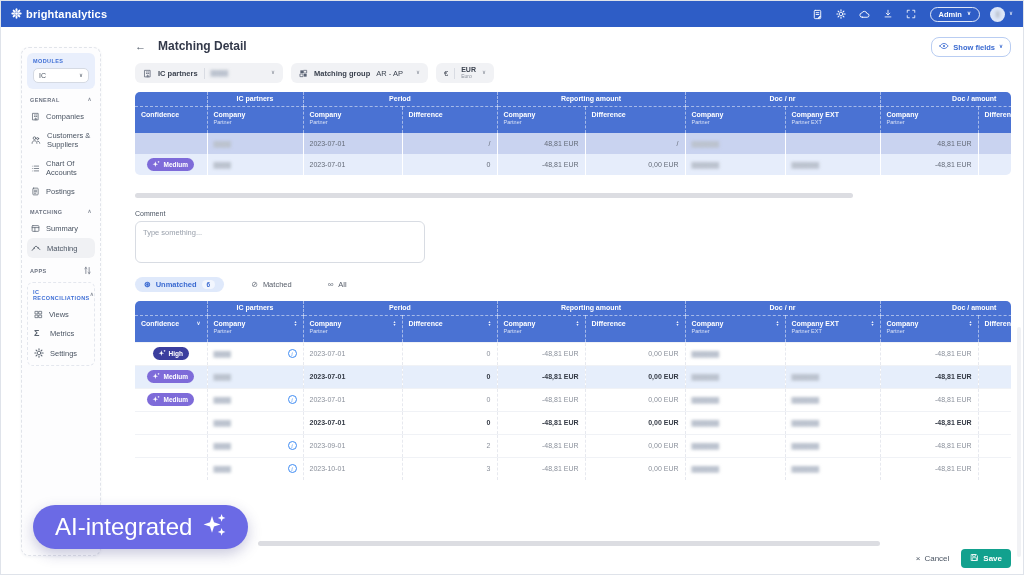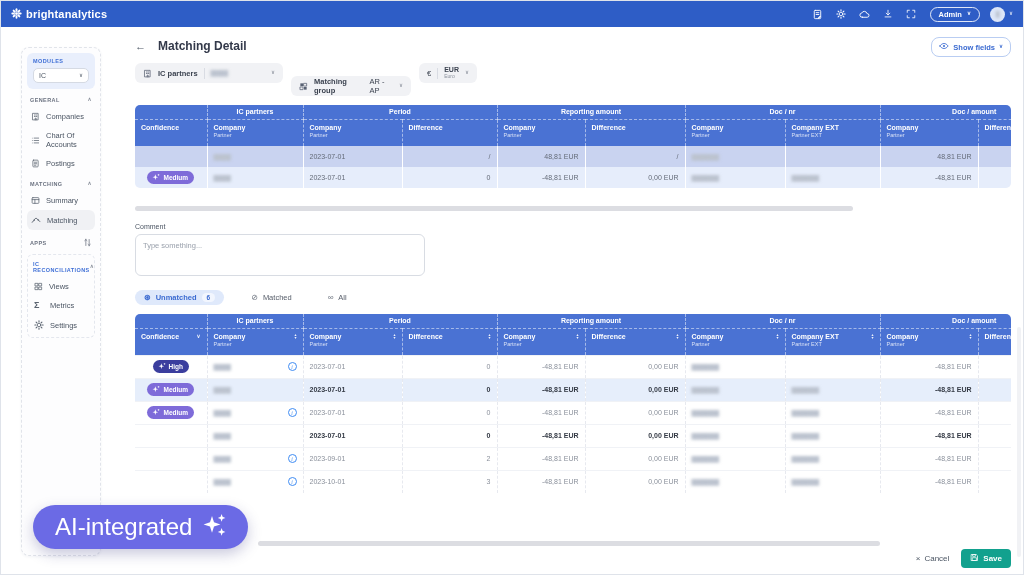--- a/index.html
+++ b/index.html
@@ -194,20 +194,30 @@
         <span class="icn">
             <svg width="9" height="9" viewBox="0 0 12 12" fill="none" stroke="currentColor" stroke-width="1" stroke-linecap="round" stroke-linejoin="round">
               <rect x="2.5" y="1.8" width="7" height="8.7"></rect>
               <path d="M4.5 4h1M6.8 4h1M4.5 6h1M6.8 6h1M5.5 10.5V8.3h1.4v2.2"></path>
             </svg>
           </span>
         <span>Companies</span>
       </div>
       <div class="side-item">
         <span class="icn">
+            <svg width="10" height="10" viewBox="0 0 12 12" fill="none" stroke="currentColor" stroke-width="1" stroke-linecap="round" stroke-linejoin="round">
+              <circle cx="4.2" cy="3.8" r="1.6"></circle>
+              <circle cx="8" cy="4.3" r="1.2"></circle>
+              <path d="M1.3 10c0-2 1.3-3.1 2.9-3.1S7.1 8 7.1 10M7.8 7.4c1.5 0 2.6 1 2.7 2.5"></path>
+            </svg>
+          </span>
+        <span>Customers &amp; Suppliers</span>
+      </div>
+      <div class="side-item">
+        <span class="icn">
             <svg width="9" height="9" viewBox="0 0 12 12" fill="none" stroke="currentColor" stroke-width="1" stroke-linecap="round" stroke-linejoin="round">
               <path d="M4.2 2.8h6M4.2 6h6M4.2 9.2h6"></path>
               <circle cx="1.8" cy="2.8" r=".6" fill="currentColor" stroke="none"></circle>
               <circle cx="1.8" cy="6" r=".6" fill="currentColor" stroke="none"></circle>
               <circle cx="1.8" cy="9.2" r=".6" fill="currentColor" stroke="none"></circle>
             </svg>
           </span>
         <span>Chart Of Accounts</span>
       </div>
       <div class="side-item">
@@ -310,21 +320,21 @@
             <svg width="9" height="9" viewBox="0 0 12 12" fill="none" stroke="currentColor" stroke-width="1" stroke-linecap="round" stroke-linejoin="round">
               <rect x="2.5" y="1.8" width="7" height="8.7"></rect>
               <path d="M4.5 4h1M6.8 4h1M4.5 6h1M6.8 6h1M5.5 10.5V8.3h1.4v2.2"></path>
             </svg>
           </span>
         <span class="lbl">IC partners</span>
         <span class="div"></span>
         <span class="blur">█████</span>
         <span class="chev" style="margin-left:auto;">∨</span>
       </div>
-      <div class="chip" style="width:120px;margin-top:13px;">
+      <div class="chip" style="width:137px;">
         <span class="icn">
             <svg width="9" height="9" viewBox="0 0 12 12" fill="none" stroke="currentColor" stroke-width="1" stroke-linecap="round" stroke-linejoin="round">
               <rect x="1.8" y="1.8" width="3.6" height="3.6" fill="currentColor" stroke="none"></rect>
               <rect x="6.6" y="1.8" width="3.6" height="3.6"></rect>
               <rect x="1.8" y="6.6" width="3.6" height="3.6"></rect>
               <rect x="6.6" y="6.6" width="3.6" height="3.6" fill="currentColor" stroke="none"></rect>
             </svg>
           </span>
         <span class="lbl">Matching group</span>
         <span>AR - AP</span>

